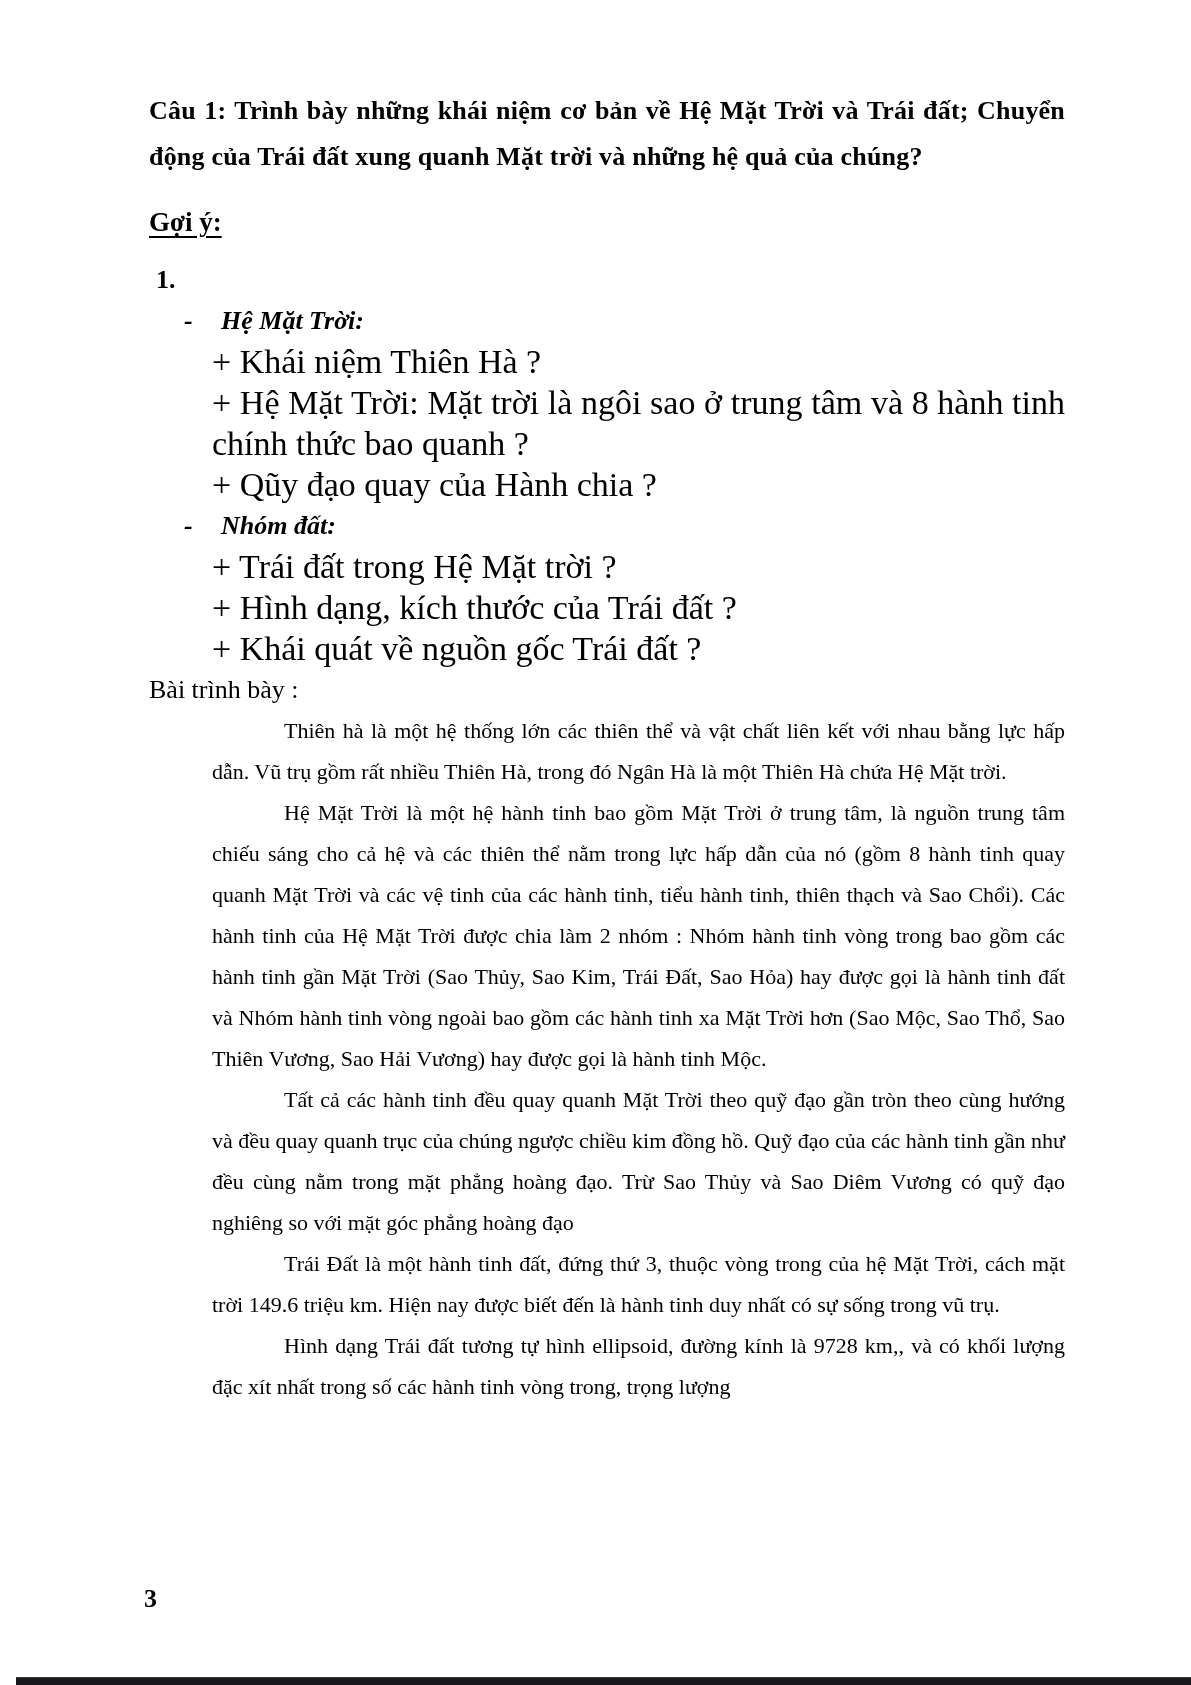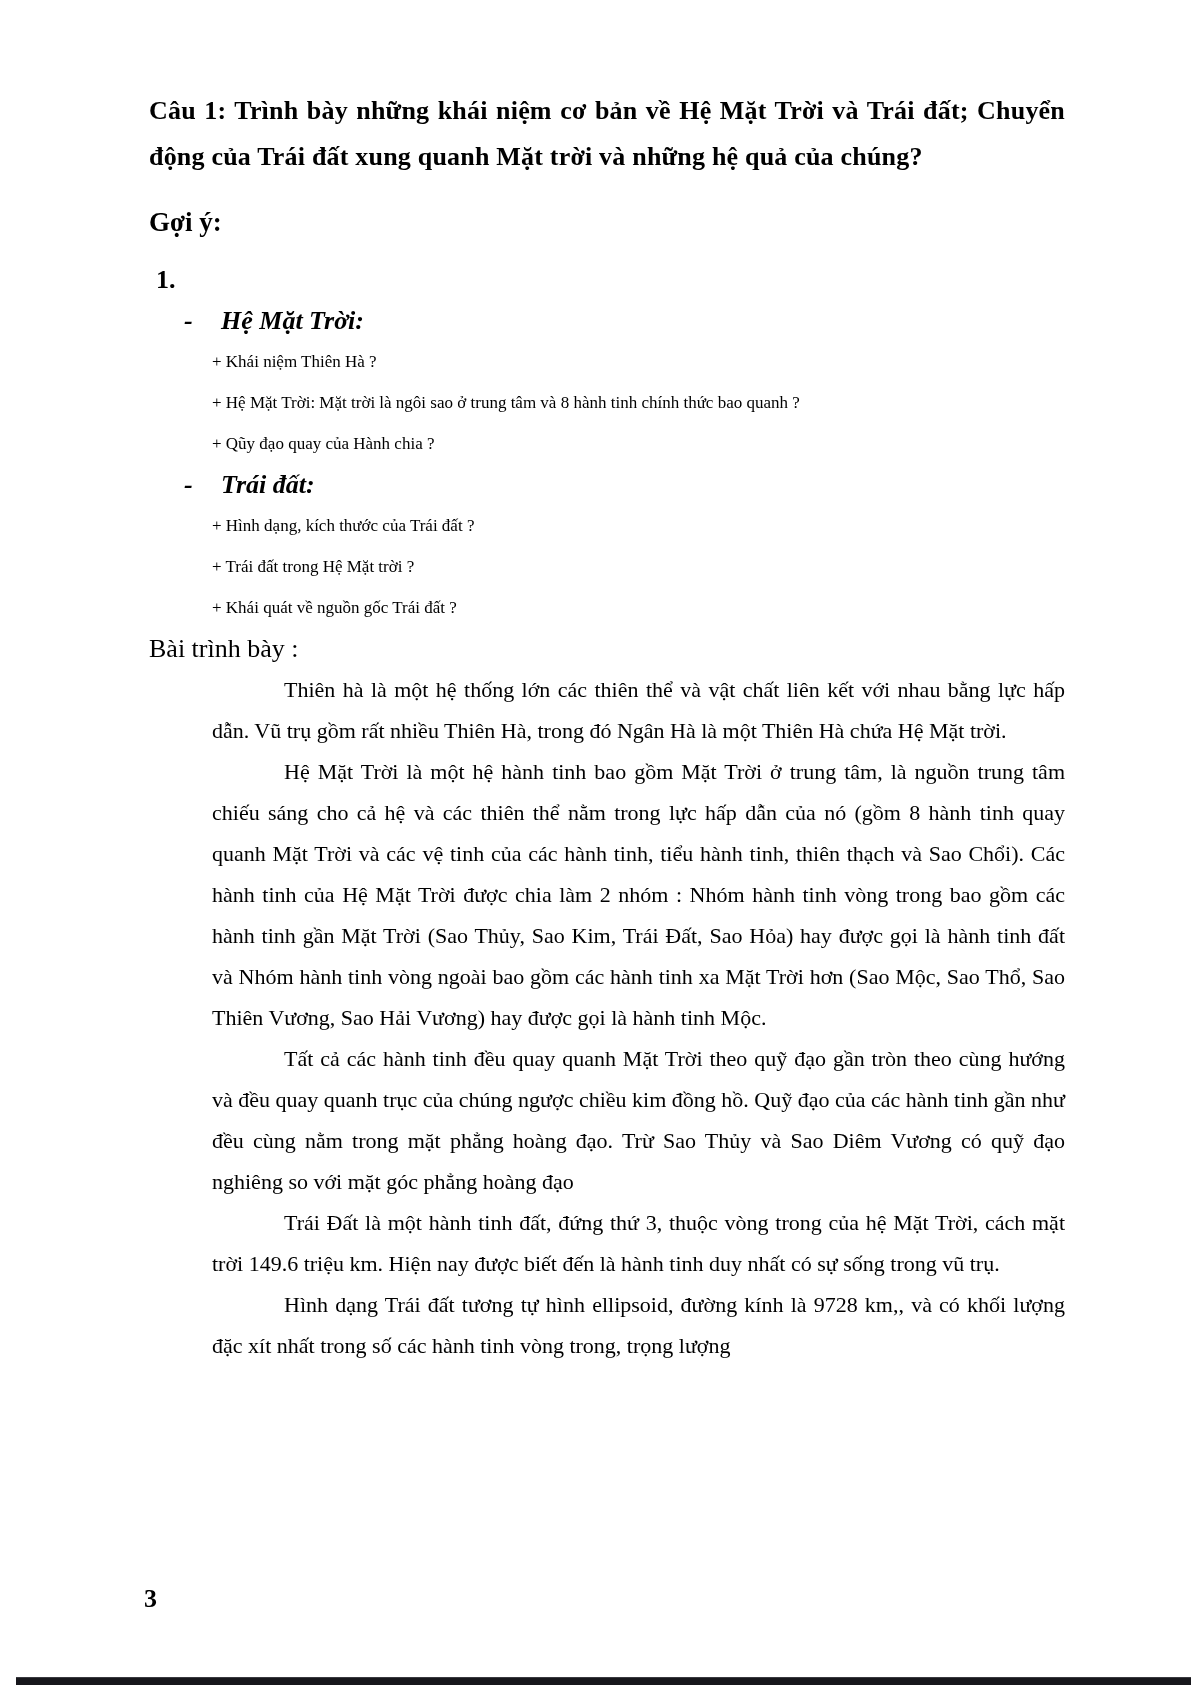--- a/index.html
+++ b/index.html
@@ -29,20 +29,21 @@
     line-height: 46px;
     text-align: justify;
     letter-spacing: 0.2px;
   }
   .hint-label {
     display: inline-block;
     margin-top: 22px;
     font-size: 27px;
     font-weight: 700;
     line-height: 41px;
+    text-decoration: underline;
     text-underline-offset: 5px;
   }
   .outline-item {
     margin-top: 16px;
     display: flex;
     font-size: 26px;
     font-weight: 700;
     line-height: 41px;
   }
   .outline-item .num {
@@ -57,21 +58,21 @@
     font-weight: 700;
     font-style: italic;
     line-height: 41px;
   }
   .dash-row .dash {
     width: 37px;
   }
   .point {
     margin-left: 63px;
     width: 853px;
-    font-size: 17px;
+    font-size: 34px;
     line-height: 41px;
     text-align: justify;
   }
   .essay-label {
     font-size: 26px;
     font-weight: 400;
     line-height: 41px;
   }
   .essay-paragraph {
     margin-left: 63px;
@@ -118,24 +119,24 @@
     <div class="dash-row">
       <span class="dash">-</span>
       <span>Hệ Mặt Trời:</span>
     </div>
     <div class="point">+ Khái niệm Thiên Hà ?</div>
     <div class="point">+ Hệ Mặt Trời: Mặt trời là ngôi sao ở trung tâm và 8 hành tinh chính thức bao quanh ?</div>
     <div class="point">+ Qũy đạo quay của Hành chia ?</div>
 
     <div class="dash-row">
       <span class="dash">-</span>
-      <span>Trái đất:</span>
+      <span>Nhóm đất:</span>
     </div>
+    <div class="point">+ Trái đất trong Hệ Mặt trời ?</div>
     <div class="point">+ Hình dạng, kích thước của Trái đất ?</div>
-    <div class="point">+ Trái đất trong Hệ Mặt trời ?</div>
     <div class="point">+ Khái quát về nguồn gốc Trái đất ?</div>
 
     <div class="essay-label">Bài trình bày :</div>
 
     <div class="essay-paragraph">Thiên hà là một hệ thống lớn các thiên thể và vật chất liên kết với nhau bằng lực hấp dẫn. Vũ trụ gồm rất nhiều Thiên Hà, trong đó Ngân Hà là một Thiên Hà chứa Hệ Mặt trời.</div>
     <div class="essay-paragraph">Hệ Mặt Trời là một hệ hành tinh bao gồm Mặt Trời ở trung tâm, là nguồn trung tâm chiếu sáng cho cả hệ và các thiên thể nằm trong lực hấp dẫn của nó (gồm 8 hành tinh quay quanh Mặt Trời và các vệ tinh của các hành tinh, tiểu hành tinh, thiên thạch và Sao Chổi). Các hành tinh của Hệ Mặt Trời được chia làm 2 nhóm : Nhóm hành tinh vòng trong bao gồm các hành tinh gần Mặt Trời (Sao Thủy, Sao Kim, Trái Đất, Sao Hỏa) hay được gọi là hành tinh đất và Nhóm hành tinh vòng ngoài bao gồm các hành tinh xa Mặt Trời hơn (Sao Mộc, Sao Thổ, Sao Thiên Vương, Sao Hải Vương) hay được gọi là hành tinh Mộc.</div>
     <div class="essay-paragraph">Tất cả các hành tinh đều quay quanh Mặt Trời theo quỹ đạo gần tròn theo cùng hướng và đều quay quanh trục của chúng ngược chiều kim đồng hồ. Quỹ đạo của các hành tinh gần như đều cùng nằm trong mặt phẳng hoàng đạo. Trừ Sao Thủy và Sao Diêm Vương có quỹ đạo nghiêng so với mặt góc phẳng hoàng đạo</div>
     <div class="essay-paragraph">Trái Đất là một hành tinh đất, đứng thứ 3, thuộc vòng trong của hệ Mặt Trời, cách mặt trời 149.6 triệu km. Hiện nay được biết đến là hành tinh duy nhất có sự sống trong vũ trụ.</div>
     <div class="essay-paragraph">Hình dạng Trái đất tương tự hình ellipsoid, đường kính là 9728 km,, và có khối lượng đặc xít nhất trong số các hành tinh vòng trong, trọng lượng</div>
 

